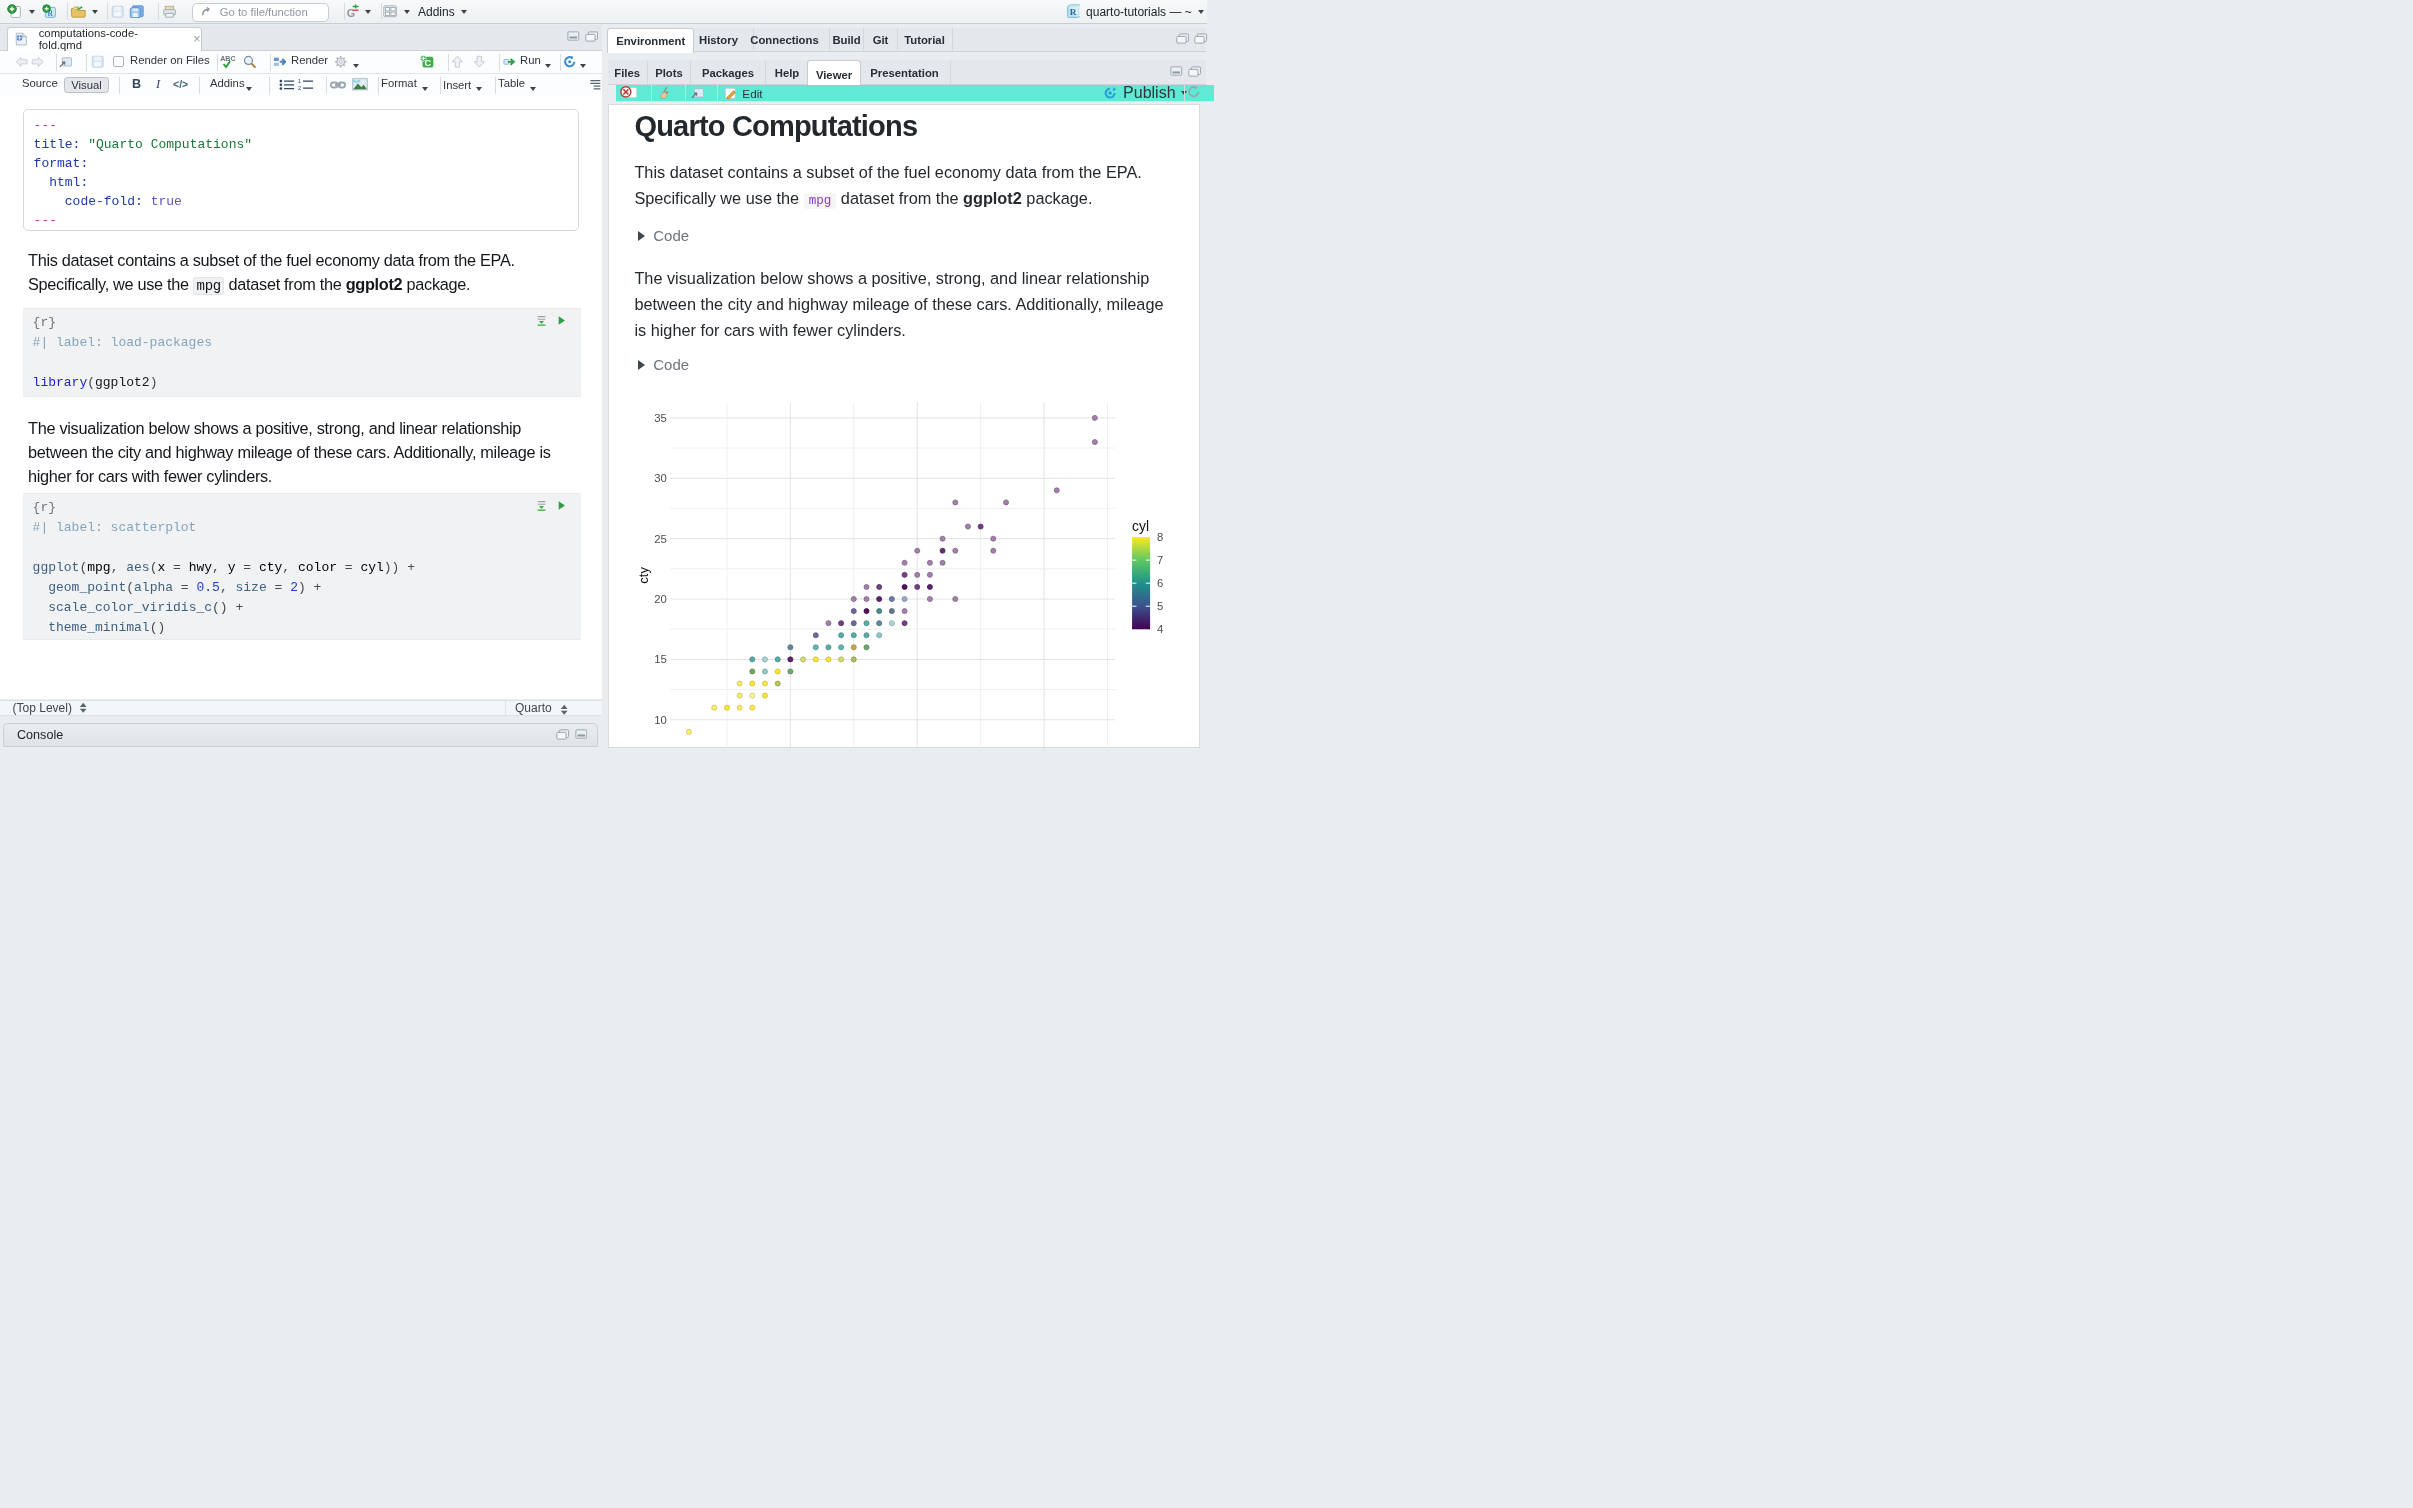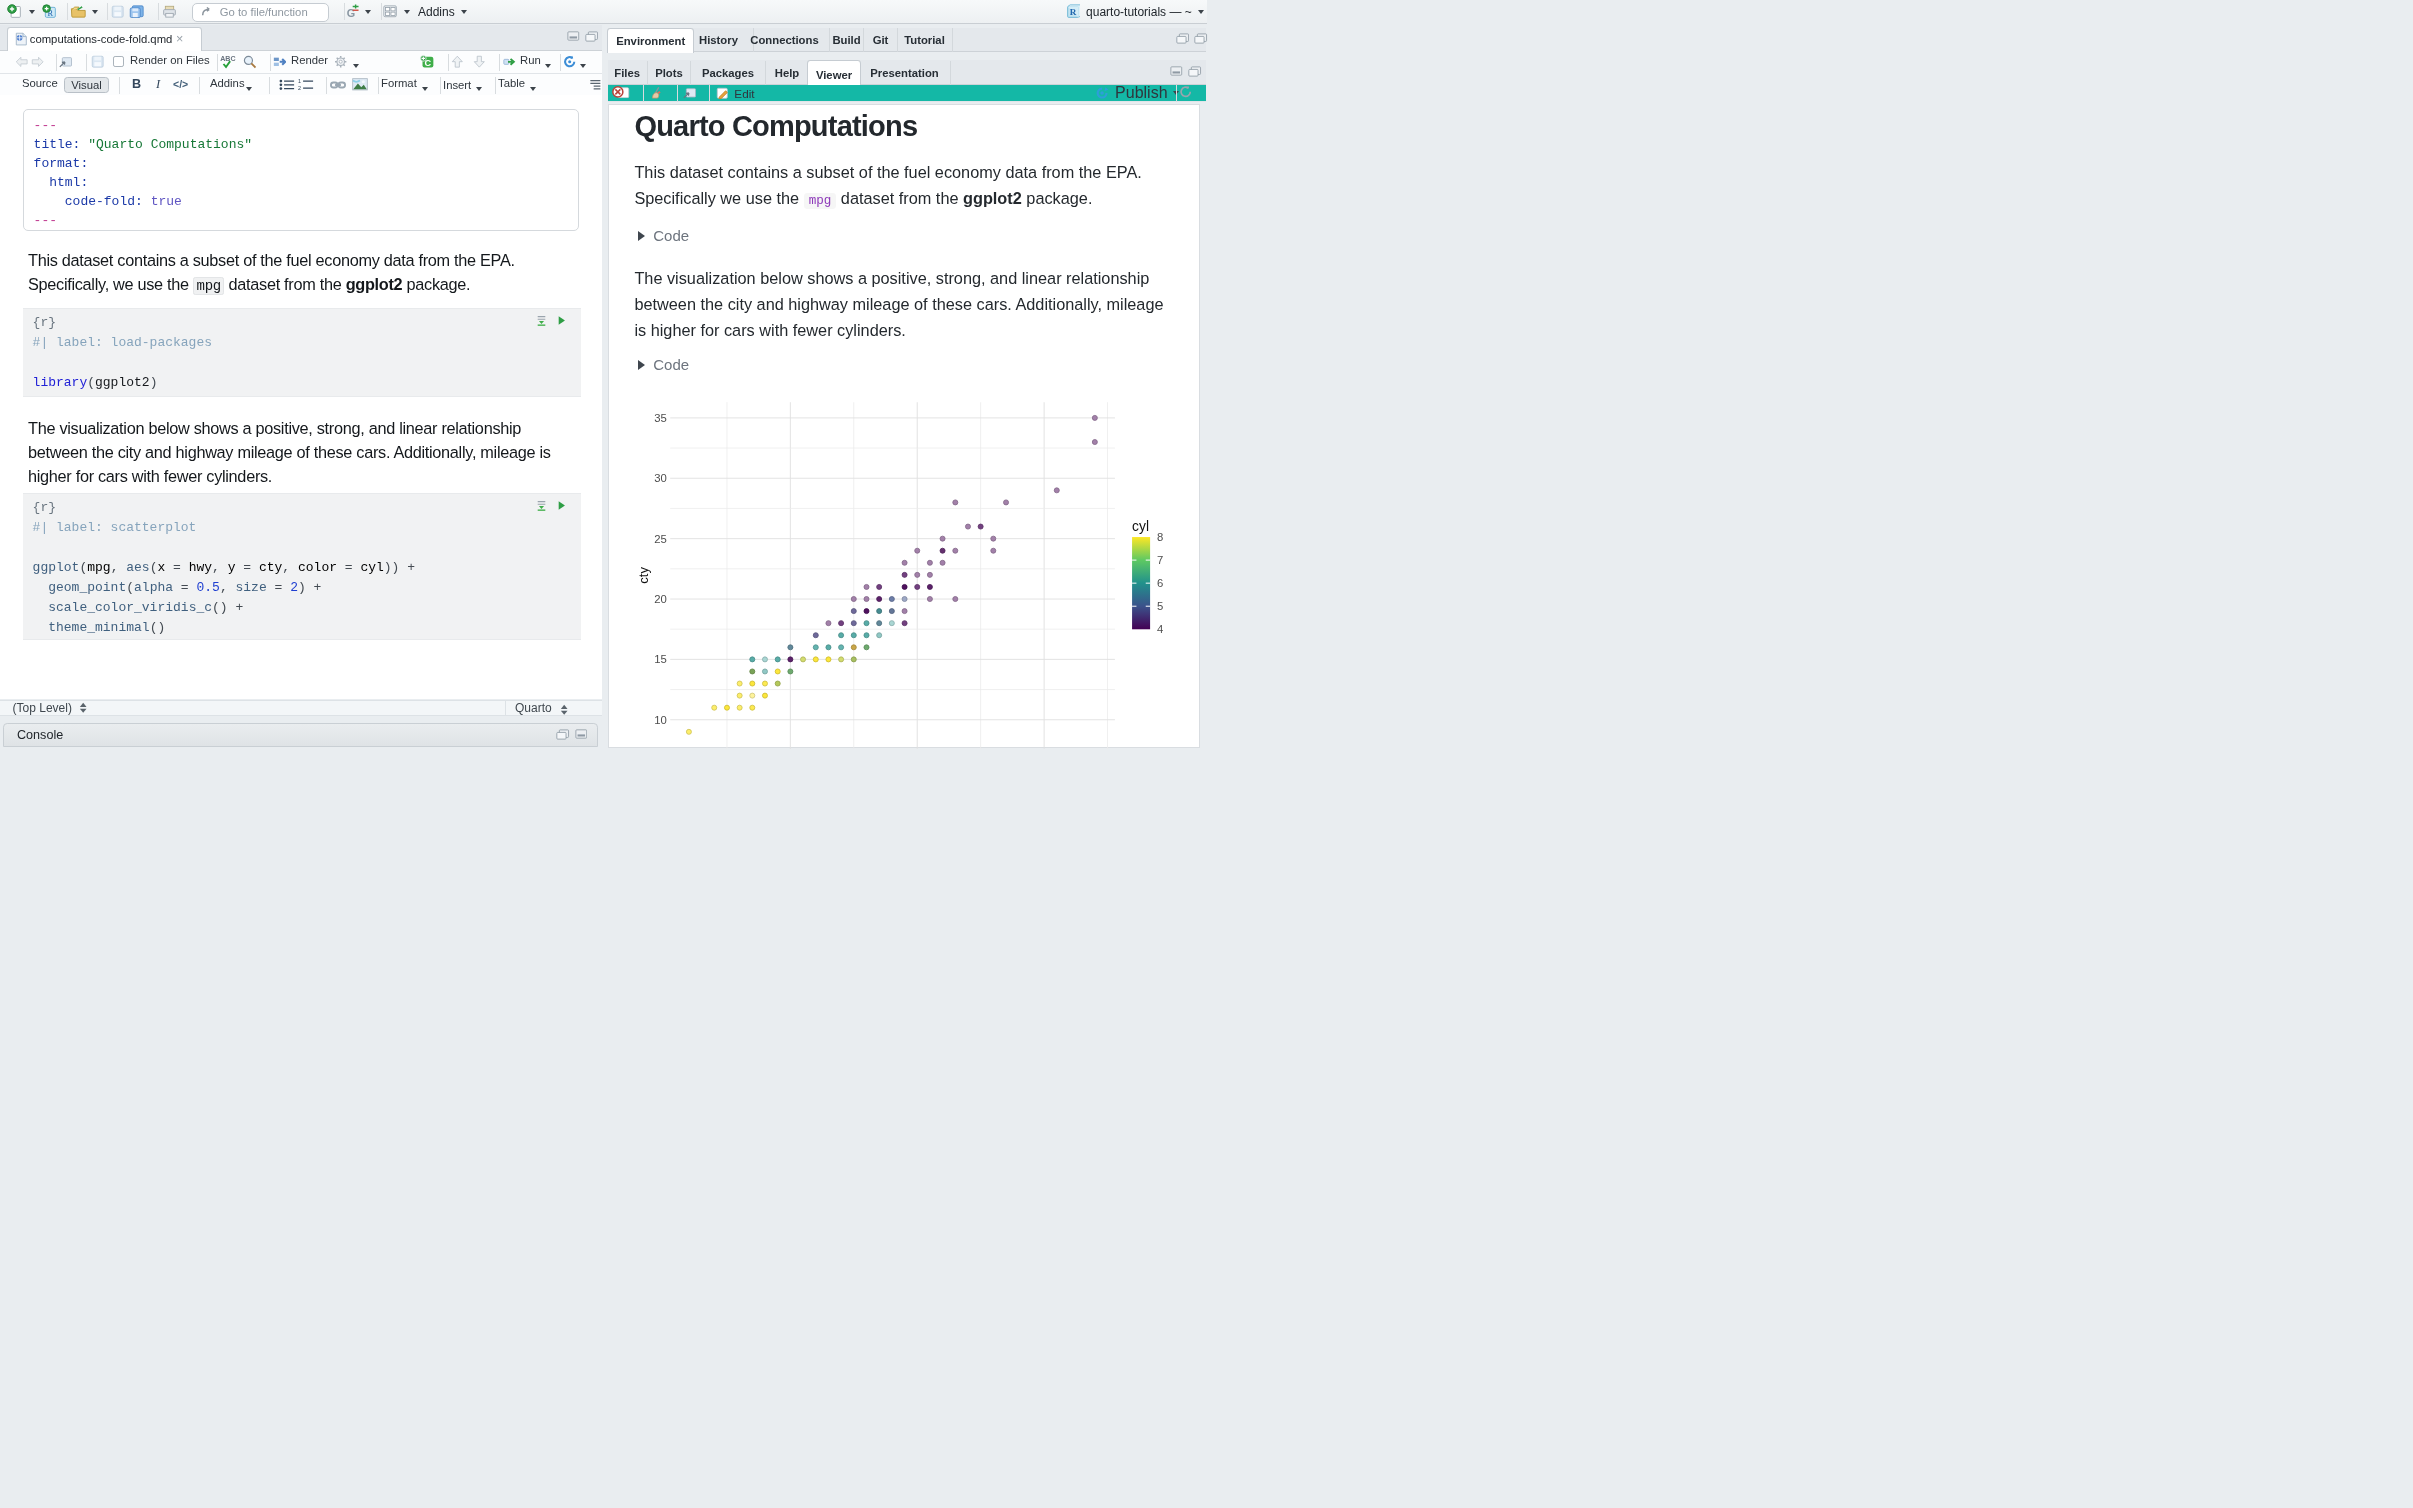--- a/index.html
+++ b/index.html
@@ -133,21 +133,21 @@
   <div id="gobox">
       <svg width="11.7" height="11.7" viewBox="0 0 14 14" style="">
         <path d="M2 11 c0-5 3-7 8-7 M10 4 l-3-2.2 M10 4 l-3 2.2" stroke="#8a939c" stroke-width="1.8" fill="none"></path>
       </svg>
       <span>Go to file/function</span>
     </div>
 </div>
 
 <div id="lp">
   <div class="tabstrip" style="left:0;top:0;width:602px;height:26px"></div>
-  <div class="tab atab" style="left:6.7px;top:1.7px;width:195px;height:24px;padding-left:7.5px;gap:2px">
+  <div class="tab atab" style="left:6.7px;top:1.7px;width:195px;height:24px;padding-left:7.5px;gap:11px">
       <svg width="12.6" height="14.2" viewBox="0 0 15 17" style="">
         <path d="M1.5 1.5 h8 l4 4 v10 h-12 z" fill="#eef3f8" stroke="#9bb0c4"></path>
         <path d="M9.5 1.5 v4 h4" fill="#dce8f4" stroke="#9bb0c4"></path>
         <circle cx="5.5" cy="7" r="3.4" fill="#4f7fd0"></circle>
         <path d="M5.5 3.6 v6.8 M2.1 7 h6.8" stroke="#fff" stroke-width="0.9"></path>
       </svg>
       <span>computations-code-fold.qmd</span>
       <span style="color:#9aa3ab;font-size:12.6px;margin-left:1.7px">×</span>
     </div>
   <div class="abs" style="left:567px;top:5.9px;display:flex;gap:5px">
@@ -404,21 +404,21 @@
       <svg width="12.6" height="10" viewBox="0 0 15 12" style="">
         <rect x="1" y="1" width="13" height="10" rx="1" fill="#eceff2" stroke="#8f9aa4"></rect>
         <rect x="3" y="6.5" width="9" height="2.5" fill="#8f9aa4"></rect>
       </svg>
       <svg width="13.4" height="11" viewBox="0 0 16 13" style="">
         <rect x="4" y="1" width="11" height="9" rx="1" fill="#eceff2" stroke="#8f9aa4"></rect>
         <rect x="1" y="4" width="11" height="8" rx="1" fill="#f5f7f9" stroke="#8f9aa4"></rect>
       </svg>
     </div>
 
-  <div class="toolrow" style="left:0;top:60px;width:598px;height:17px;background:#14b8a6">
+  <div class="toolrow" style="left:8px;top:60px;width:598px;height:17px;background:#5eead4">
     <span style="margin-left:4.2px"><svg width="18.4" height="12.6" viewBox="0 0 22 15" style="">
           <rect x="7" y="2" width="13" height="12" rx="1.5" fill="#ffffff" stroke="#c3cad0"></rect>
           <circle cx="7" cy="7" r="6" fill="#fff" stroke="#b8433a" stroke-width="1.8"></circle>
           <path d="M4 4 l6 6 M10 4 l-6 6" stroke="#b8433a" stroke-width="1.8"></path>
         </svg></span>
     <span style="margin-left:6.7px"><span class="sep"></span></span>
       <svg width="14.2" height="13.4" viewBox="0 0 17 16" style="">
         <path d="M10.5 1.5 L6.5 8.5" stroke="#8a939c" stroke-width="1.7"></path>
         <path d="M3 14.5 c0-4 1.5-6.5 4.5-6.5 2 0 3 1.2 3 3 0 1.5-0.8 3.5-2 3.5 z" fill="#e8c9a8" stroke="#bf9a6d"></path>
         <path d="M9.5 8.5 l2.5-1.5" stroke="#e0705f" stroke-width="2.5"></path>

